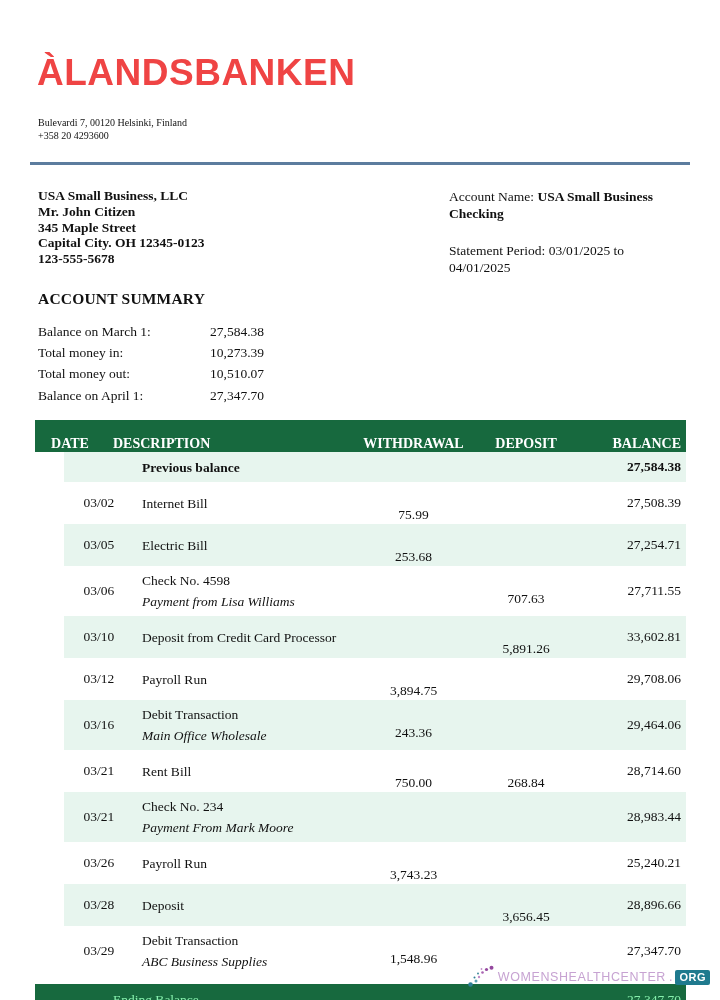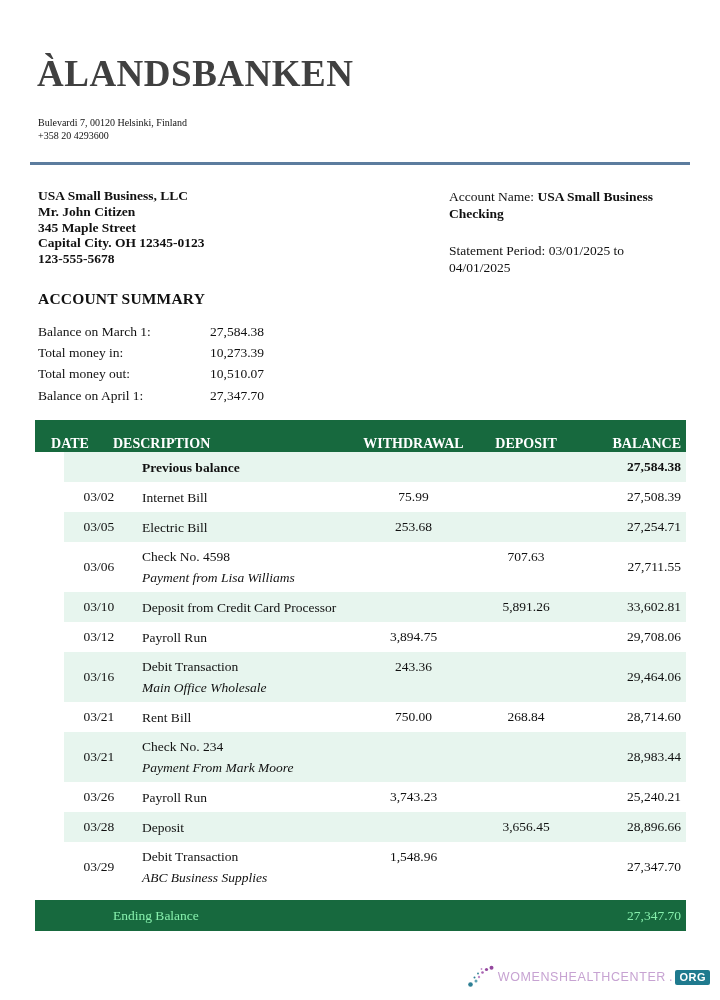--- a/index.html
+++ b/index.html
@@ -9,25 +9,25 @@
     font-family: "Liberation Serif", serif;
     color: #111111;
     position: relative;
     overflow: hidden;
   }
   .page { width: 720px; height: 1000px; position: relative; }
 
   
   .logo {
     position: absolute; left: 37px; top: 52px;
-    font-family: Liberation Serif, serif;
+    font-family: Liberation Sans, sans-serif;
     font-weight: 800;
     font-size: 37px;
     letter-spacing: 0.5px;
-    color: #404040;
+    color: #ef4444;
     transform: scaleY(1.02);
   }
   .bank-address {
     position: absolute; left: 38px; top: 116px;
     font-size: 10px; line-height: 1.32;
   }
   .divider {
     position: absolute; left: 30px; right: 30px; top: 162px;
     height: 3px; background: #5C7C9E;
   }
@@ -71,21 +71,21 @@
   .t-row .c-date {
     display: flex; align-items: center; justify-content: center;
   }
   .t-row .c-desc {
     display: flex; flex-direction: column; justify-content: center;
     padding-top: 4px; padding-bottom: 4px; line-height: 21px;
   }
   .desc-detail { font-style: italic; }
   .t-row .c-wd, .t-row .c-dep {
     display: flex; align-items: flex-start; justify-content: center;
-    padding-top: 6px; line-height: 18px;
+    padding-top: 24px; line-height: 18px;
   }
   .t-row .c-bal {
     display: flex; align-items: center; justify-content: flex-end;
   }
   .prev-row { background: #E7F5EE; font-weight: bold; height: 30px; }
   .prev-row .c-desc { justify-content: center; }
   .ending-row {
     display: flex; align-items: center;
     background: #17693E; color: #86efac; font-weight: normal;
     height: 31px; margin-top: 8px;

